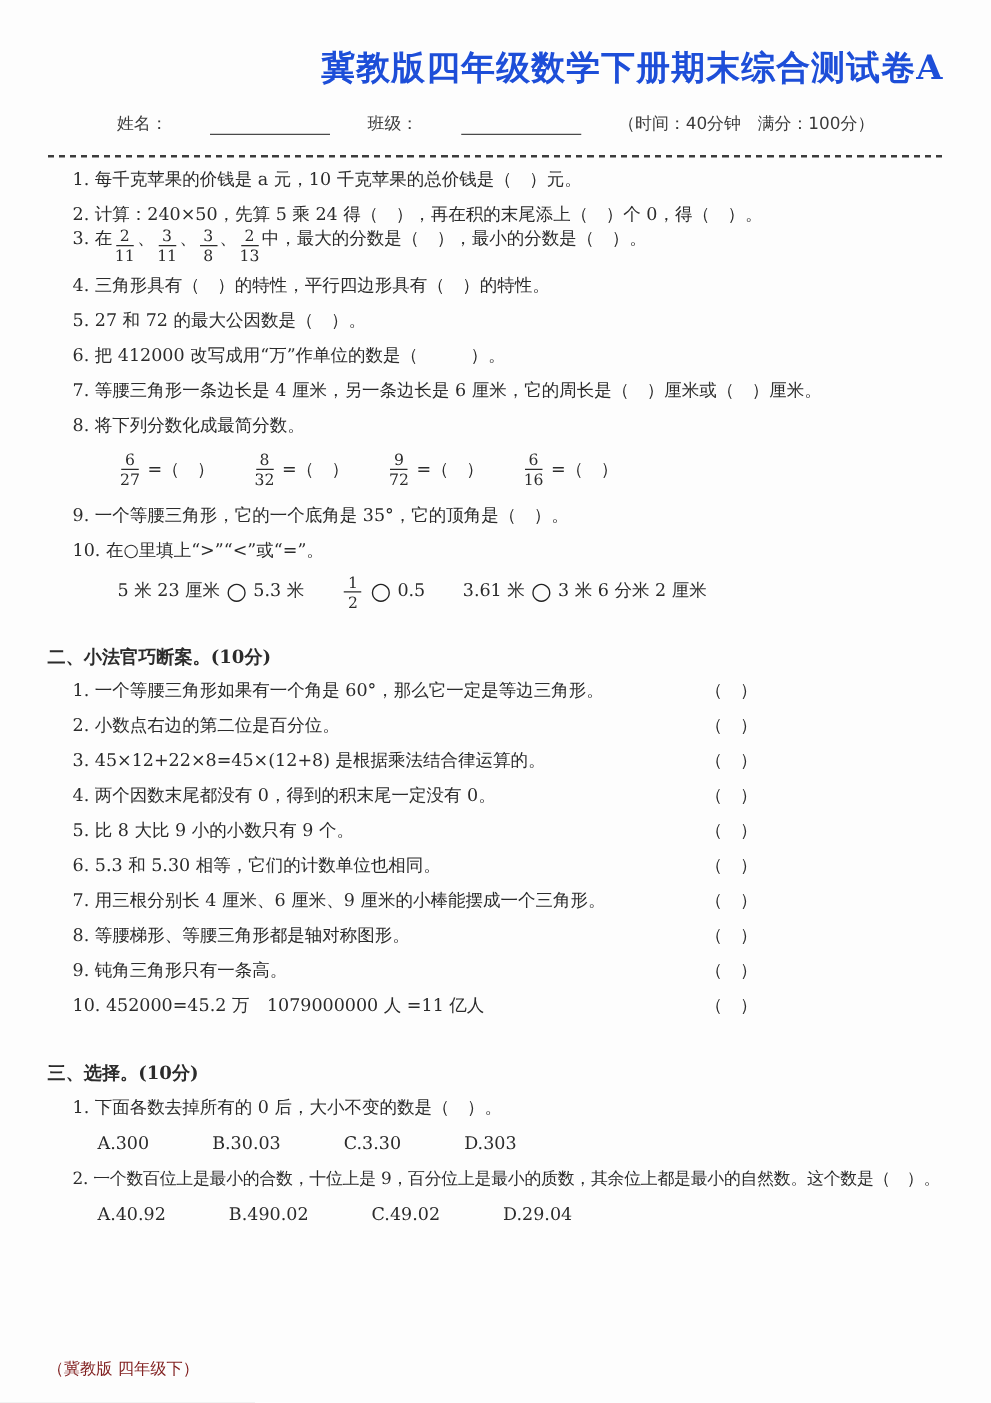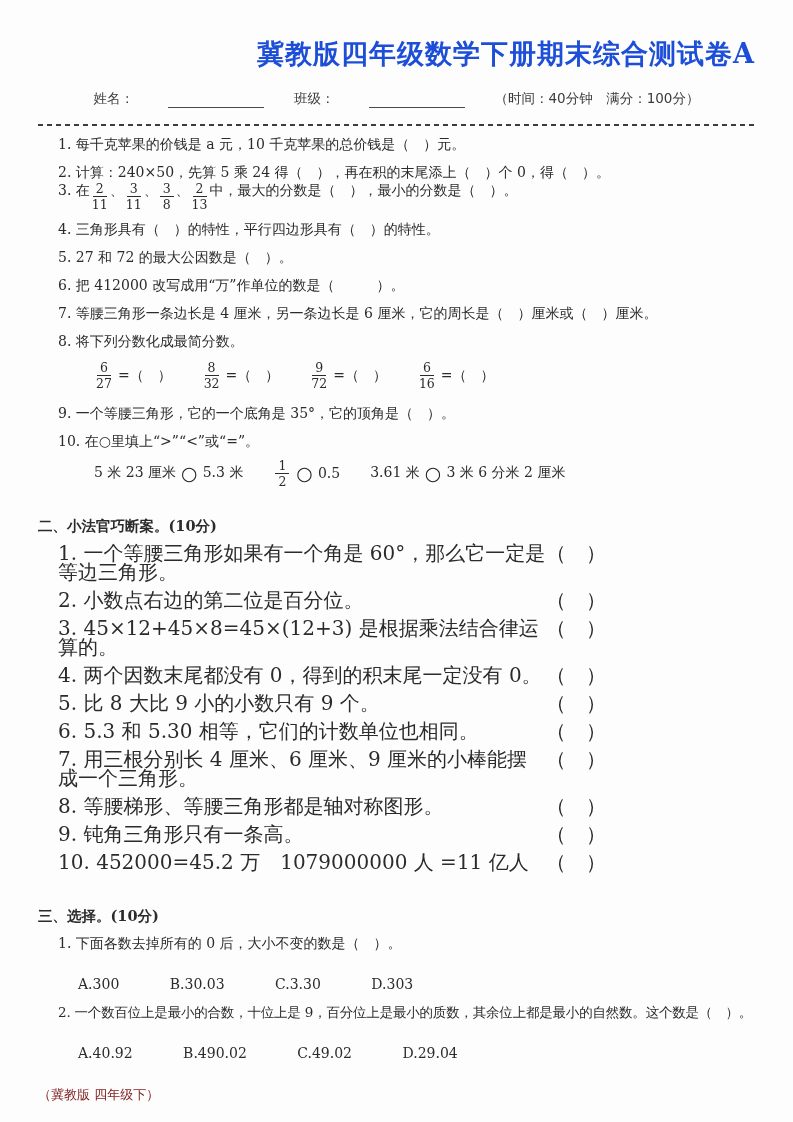--- a/index.html
+++ b/index.html
@@ -83,26 +83,26 @@
     font-size:14px;
   }
   .frac-line .group{display:flex;align-items:center;margin-right:30px;}
   .frac-line .group .eq{margin-left:4px;}
   .judge-row{
     display:flex;
     justify-content:space-between;
     width:548px;
     padding-left:20px;
     margin-top:9px;
-    font-size:20px;
+    font-size:14px;
     line-height:19px;
   }
   .options{
     padding-left:40px;
-    margin-top:22px;
+    margin-top:10px;
     font-size:14px;
     line-height:19px;
   }
   .options span{display:inline-block;margin-right:46px;}
   .compare-line{
     display:flex;
     align-items:center;
     padding-left:56px;
     margin-top:8px;
     font-size:14px;
@@ -232,21 +232,21 @@
 
   <div class="judge-row">
     <span>1. 一个等腰三角形如果有一个角是 60°，那么它一定是等边三角形。</span>
     <span>（　）</span>
   </div>
   <div class="judge-row">
     <span>2. 小数点右边的第二位是百分位。</span>
     <span>（　）</span>
   </div>
   <div class="judge-row">
-    <span>3. 45×12+45×8=45×(12+3) 是根据乘法结合律运算的。</span>
+    <span>3. 45×12+22×8=45×(12+8) 是根据乘法结合律运算的。</span>
     <span>（　）</span>
   </div>
   <div class="judge-row">
     <span>4. 两个因数末尾都没有 0，得到的积末尾一定没有 0。</span>
     <span>（　）</span>
   </div>
   <div class="judge-row">
     <span>5. 比 8 大比 9 小的小数只有 9 个。</span>
     <span>（　）</span>
   </div>

